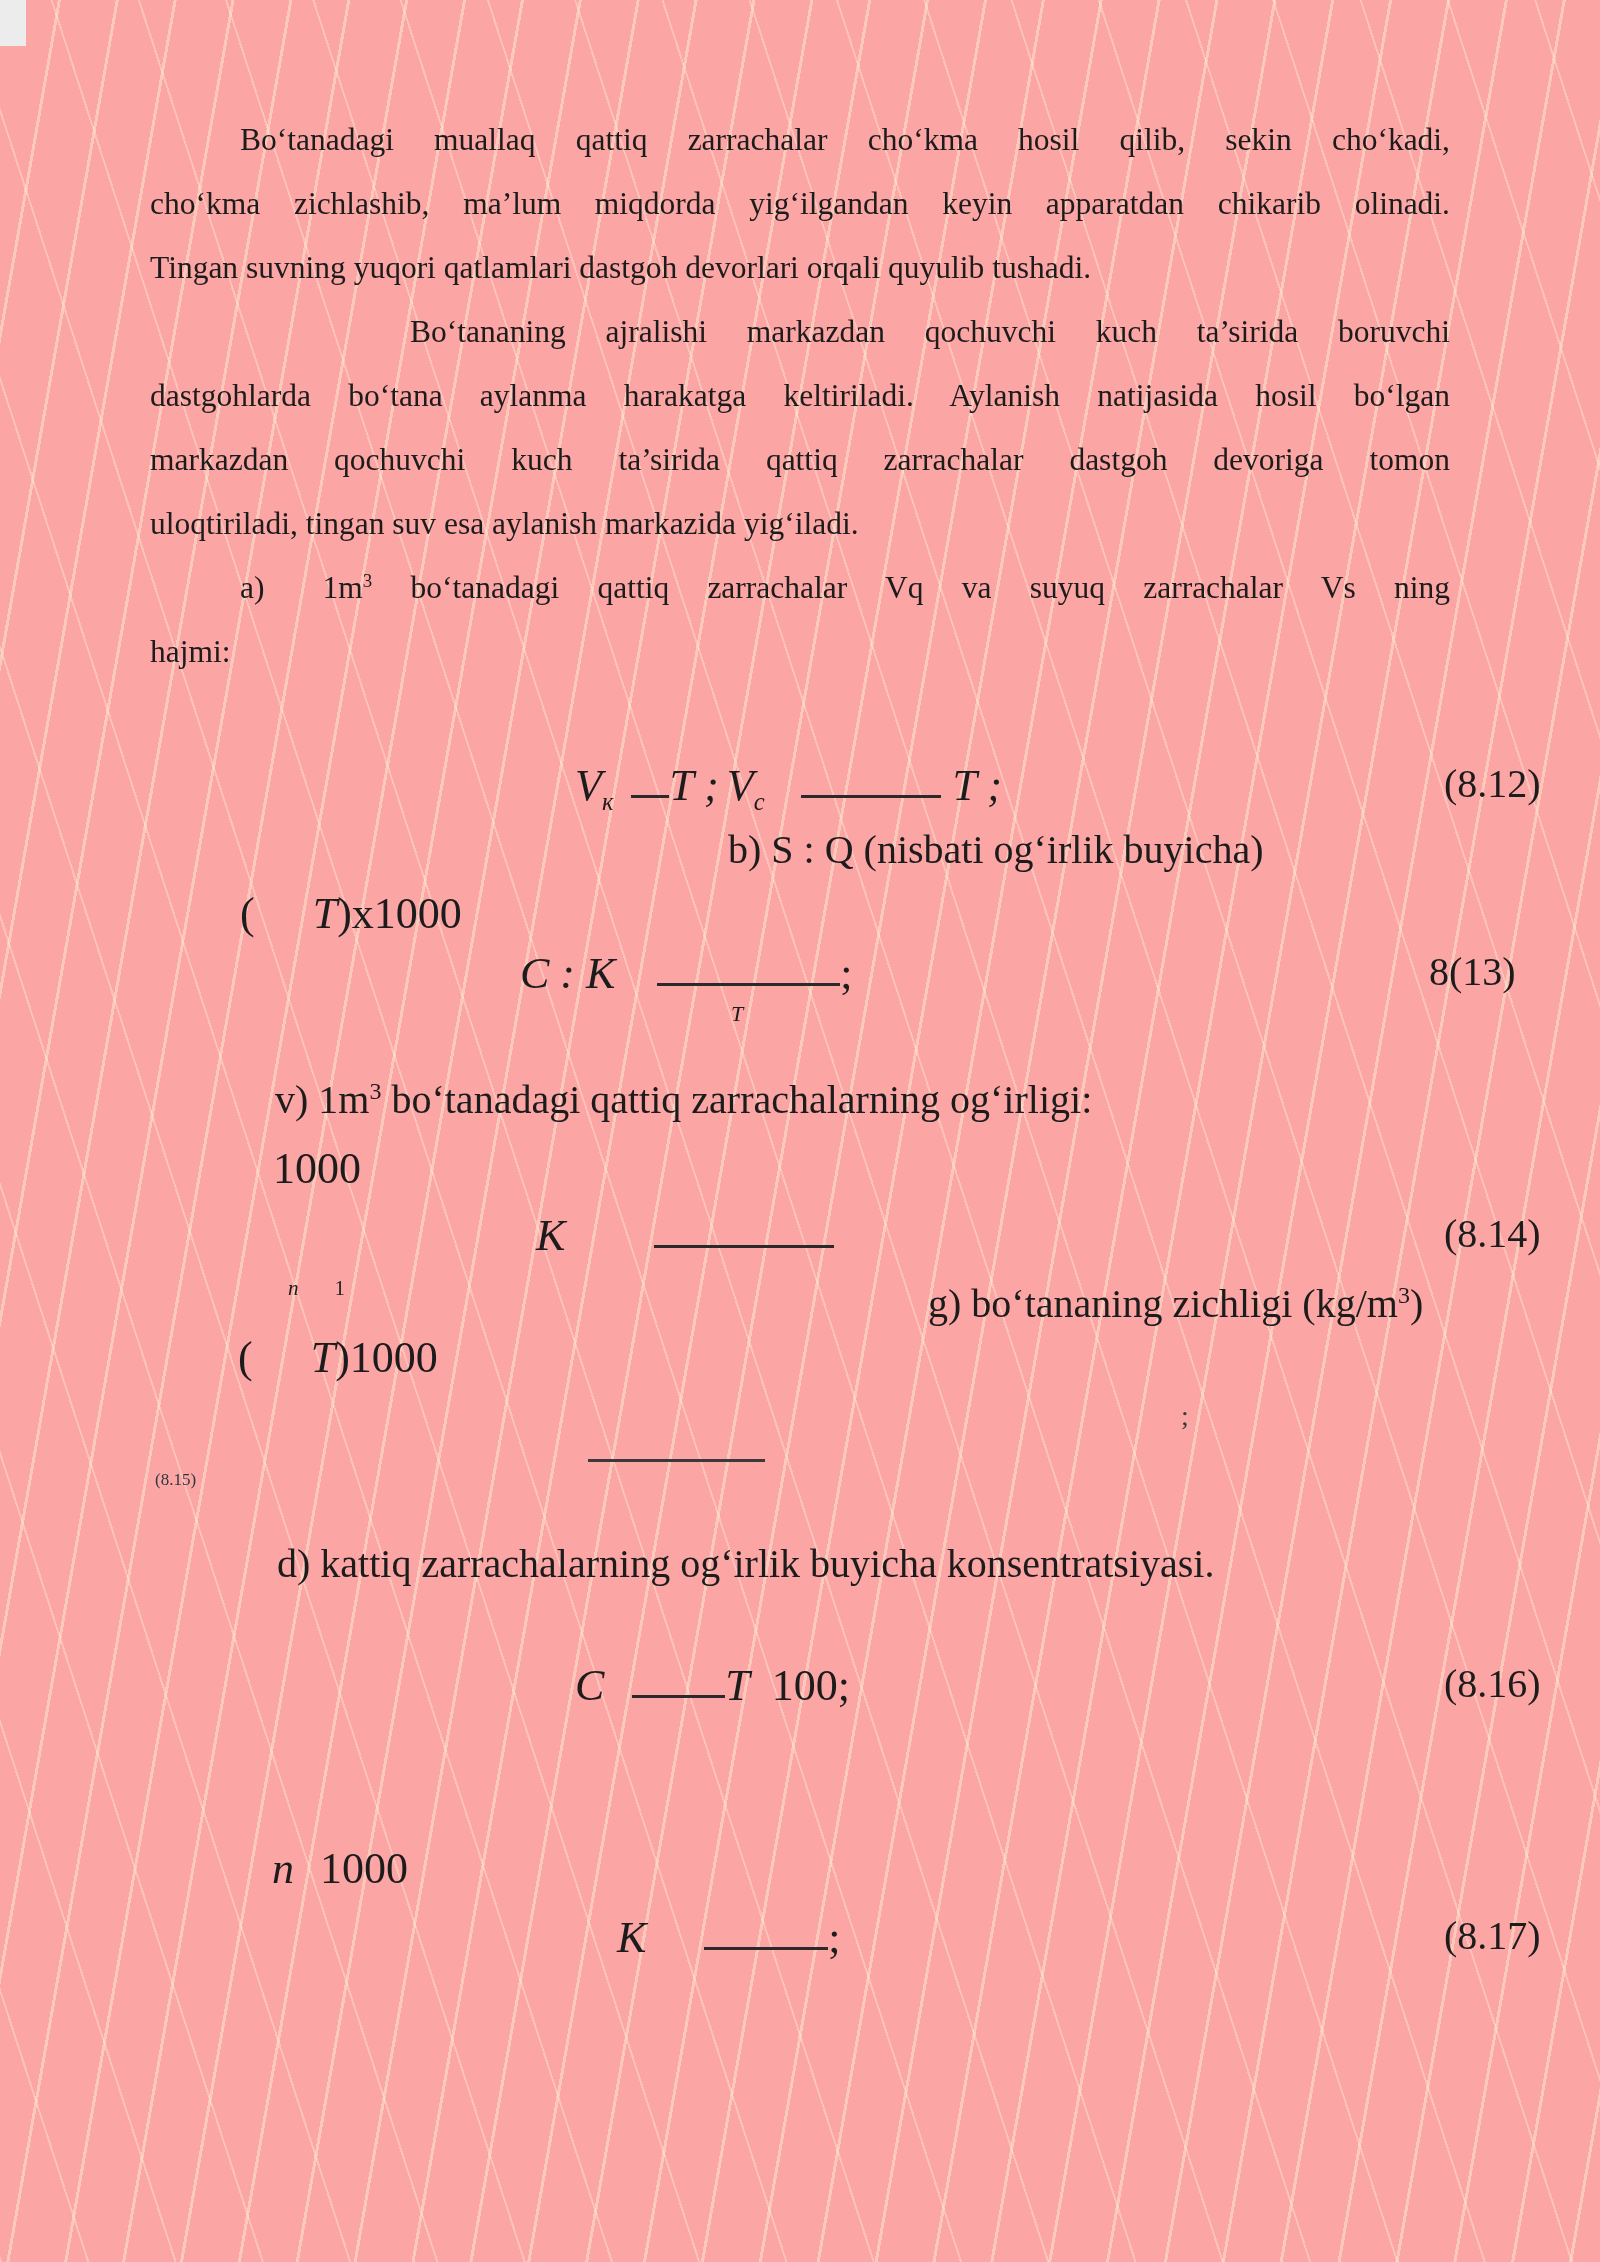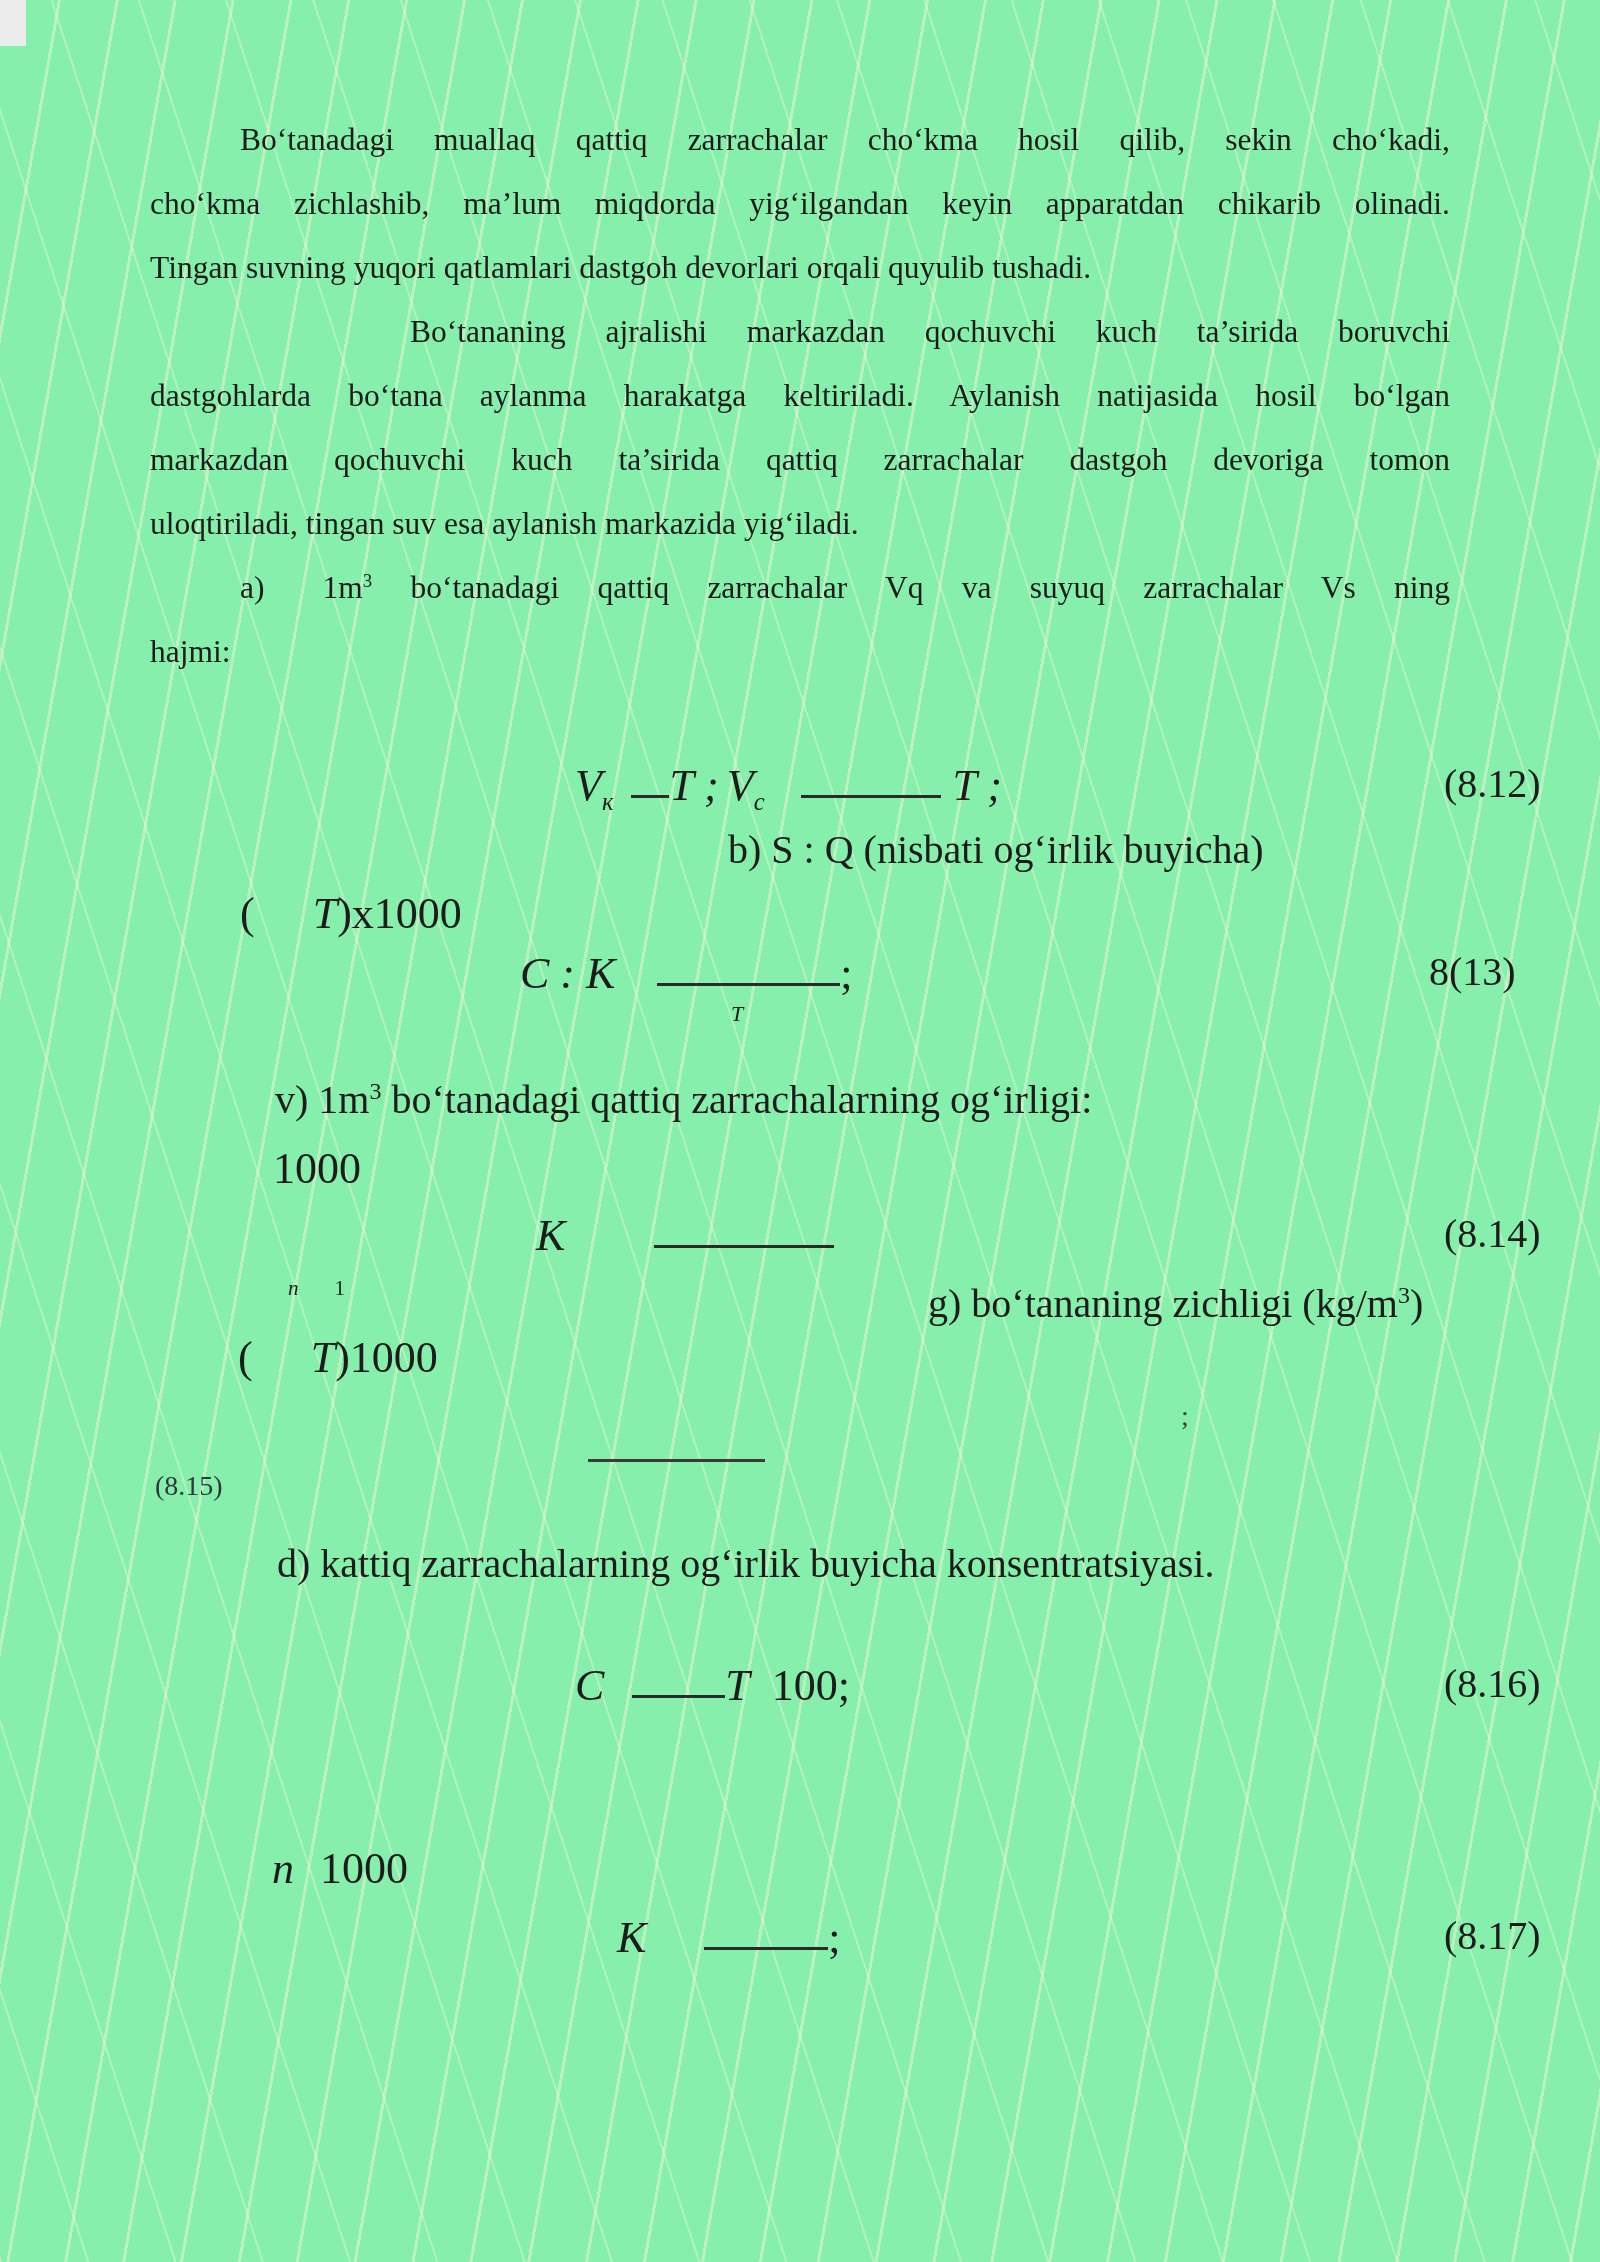--- a/index.html
+++ b/index.html
@@ -1,18 +1,18 @@
 <!DOCTYPE html>
 <html><head>
 <meta charset="utf-8">
 <style>
   html,body{margin:0;padding:0;background:#888;}
   .page{
     position:relative;width:1600px;height:2262px;margin:0 auto;
-    background:#86efac;color:#1c1c1c;overflow:hidden;
+    background:#fca5a5;color:#1c1c1c;overflow:hidden;
     font-family:"Liberation Serif","DejaVu Serif",serif;
   }
   .page::before{
     content:"";position:absolute;inset:0;pointer-events:none;
     background:
       repeating-linear-gradient(100deg, rgba(250,246,214,0.45) 0 3px, rgba(255,255,255,0) 3px 57px),
       repeating-linear-gradient(72deg, rgba(252,248,222,0.35) 0 2px, rgba(255,255,255,0) 2px 83px);
   }
   .scan-artifact{position:absolute;left:0;top:0;width:26px;height:46px;background:#ececec;}
   .textblock{
@@ -31,21 +31,21 @@
   .it{font-style:italic;}
   .bar{
     display:inline-block;height:0;border-bottom:3px solid #2a2a2a;
     vertical-align:baseline;margin-bottom:2px;
   }
   .hbar{position:absolute;height:3px;background:#3a3a3a;}
   .flabel{position:absolute;font-size:40px;font-style:normal;white-space:nowrap;}
   .small{font-size:21px;}
   .smallT{position:absolute;font-size:22px;}
   .semi815{position:absolute;font-size:28px;color:#3a3a3a;}
-  .lab815{position:absolute;font-size:28px;color:#2e3740;}
+  .lab815{position:absolute;font-size:17px;color:#2e3740;}
   sub{font-size:0.56em;line-height:0;}
   sup{font-size:0.6em;line-height:0;}
 </style>
 </head>
 <body>
 
 <div class="page">
 
   <div class="scan-artifact"></div>
 

